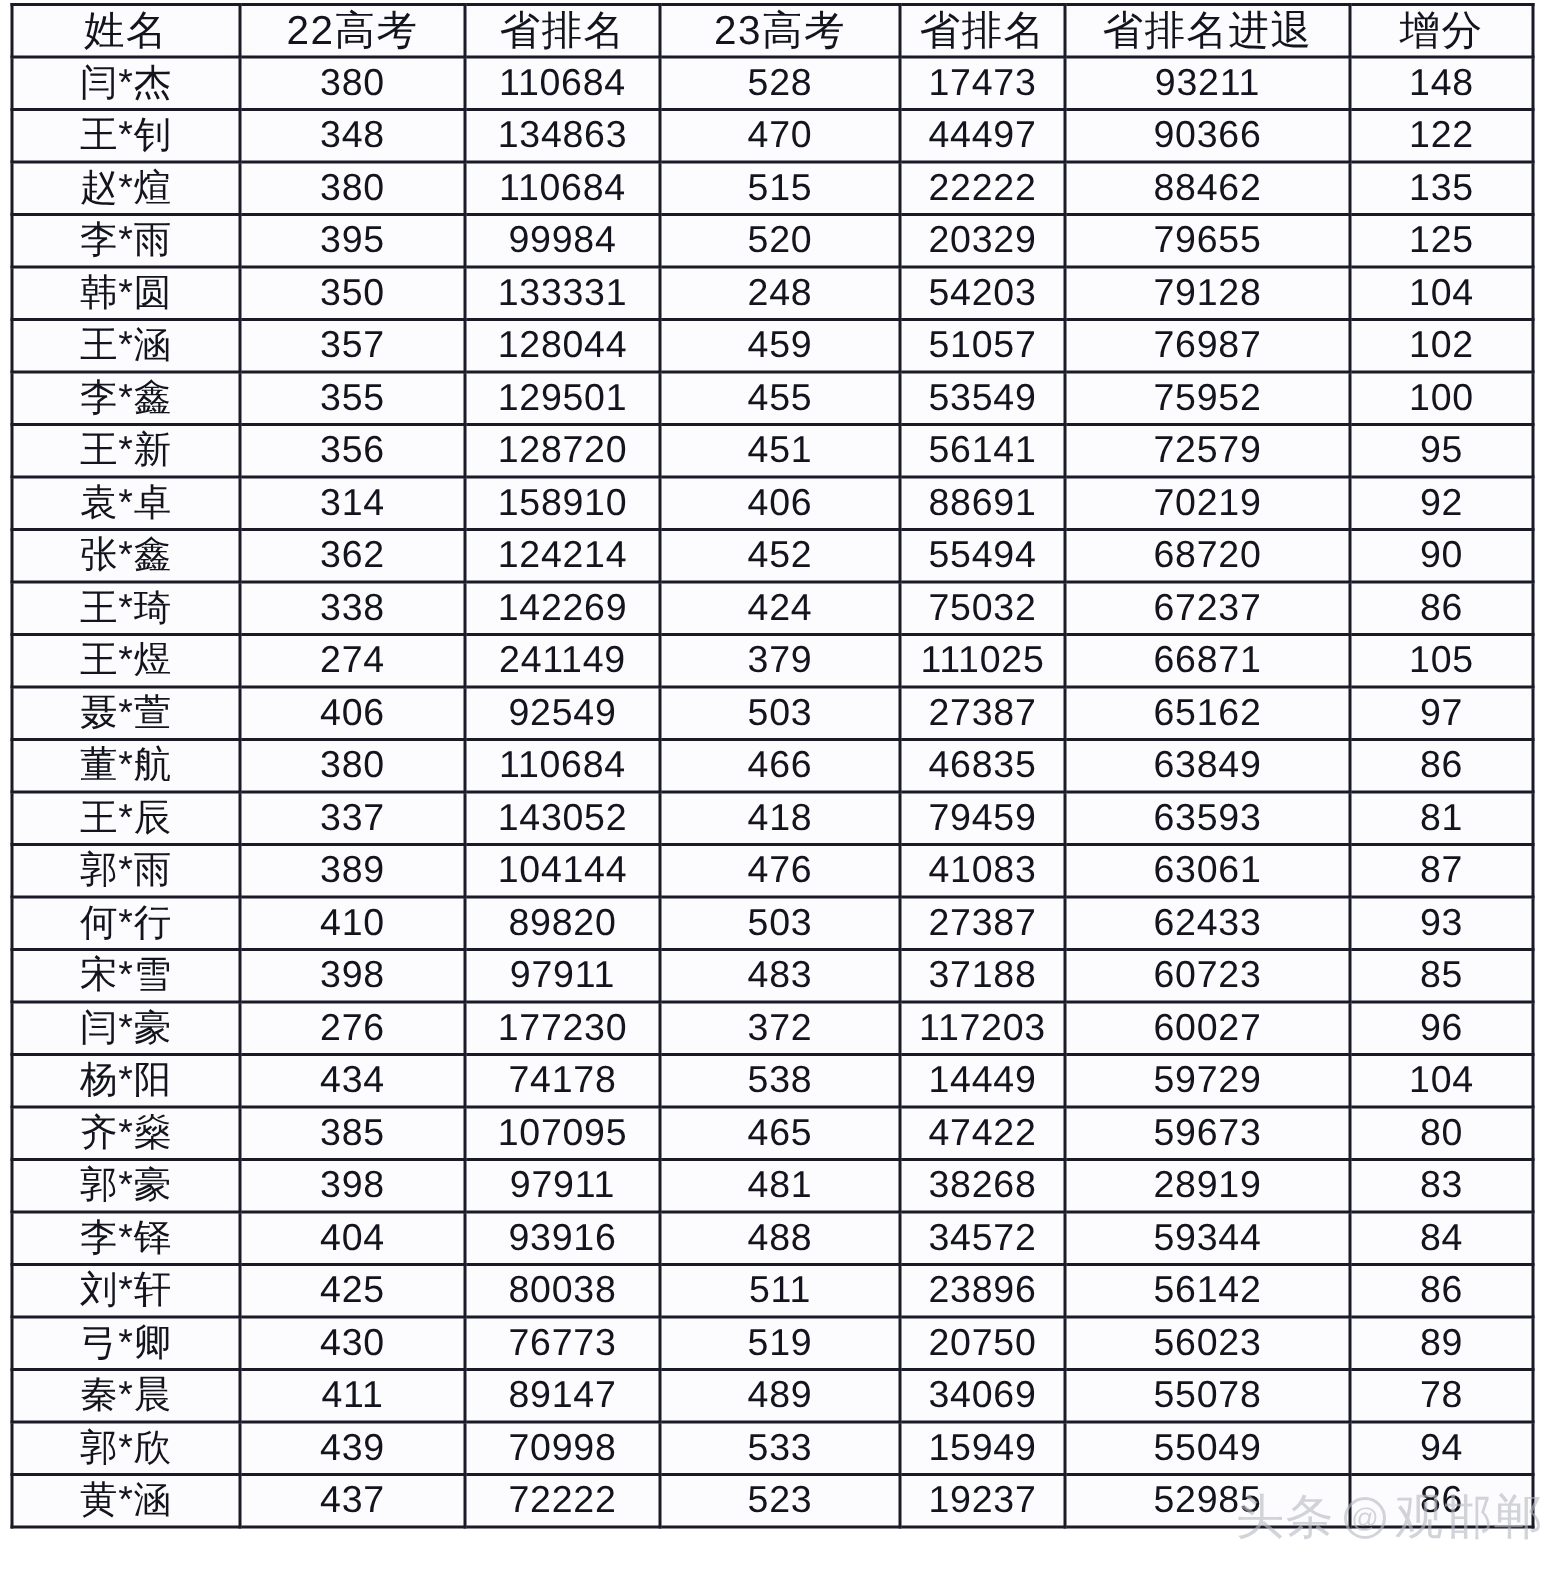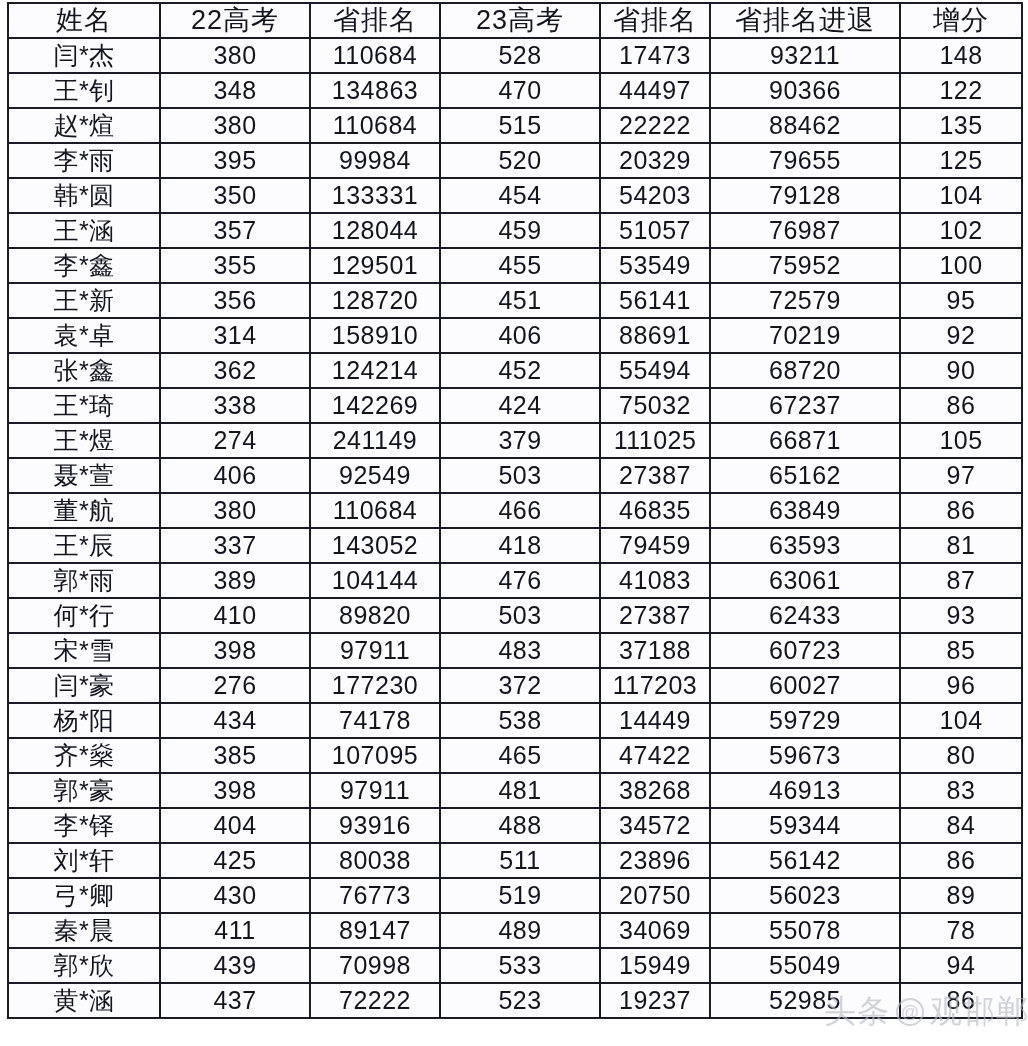--- a/index.html
+++ b/index.html
@@ -161,21 +161,21 @@
           <td>99984</td>
           <td>520</td>
           <td>20329</td>
           <td>79655</td>
           <td>125</td>
         </tr>
         <tr>
           <td class="cell-name">韩*圆</td>
           <td>350</td>
           <td>133331</td>
-          <td>454</td>
+          <td>248</td>
           <td>54203</td>
           <td>79128</td>
           <td>104</td>
         </tr>
         <tr>
           <td class="cell-name">王*涵</td>
           <td>357</td>
           <td>128044</td>
           <td>459</td>
           <td>51057</td>
@@ -316,21 +316,21 @@
           <td>47422</td>
           <td>59673</td>
           <td>80</td>
         </tr>
         <tr>
           <td class="cell-name">郭*豪</td>
           <td>398</td>
           <td>97911</td>
           <td>481</td>
           <td>38268</td>
-          <td>46913</td>
+          <td>28919</td>
           <td>83</td>
         </tr>
         <tr>
           <td class="cell-name">李*铎</td>
           <td>404</td>
           <td>93916</td>
           <td>488</td>
           <td>34572</td>
           <td>59344</td>
           <td>84</td>

